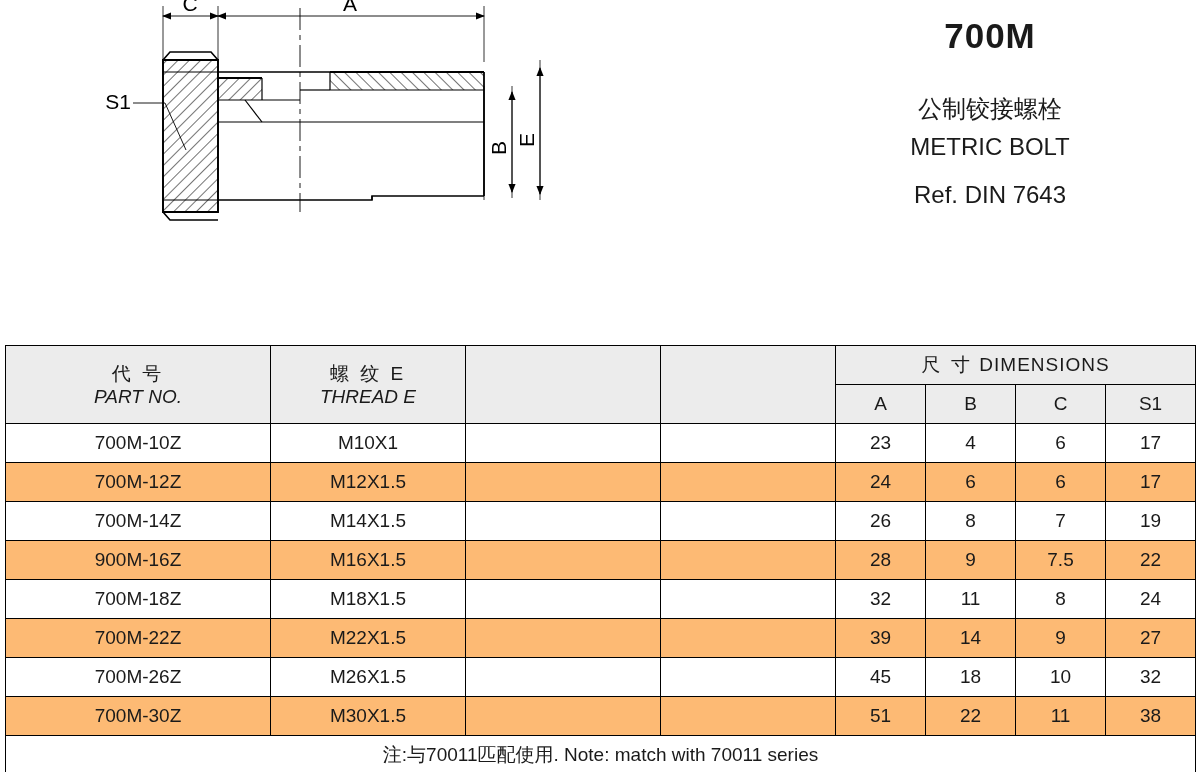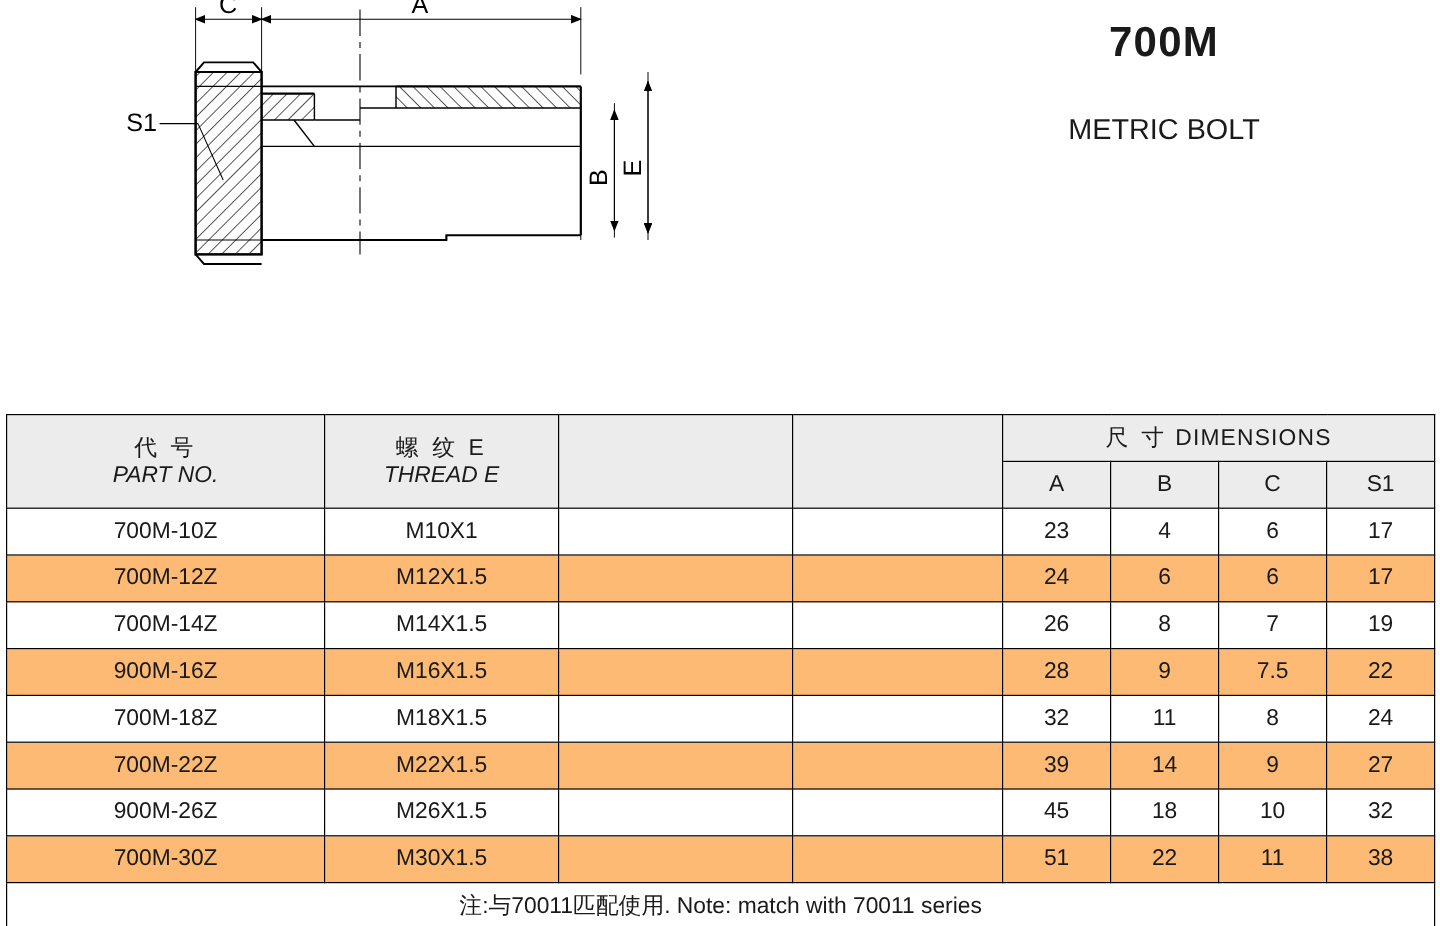--- a/index.html
+++ b/index.html
@@ -29,21 +29,21 @@
     left: 0;
     top: 0;
     width: 620px;
     height: 260px;
   }
   .drawing svg { display: block; }
 
   
   .title-block {
     position: absolute;
-    left: 760px;
+    left: 780px;
     top: 14px;
     width: 420px;
     text-align: center;
   }
   .title-block .main-code {
     font-size: 35px;
     font-weight: bold;
     letter-spacing: 1px;
     line-height: 44px;
     margin-bottom: 34px;
@@ -206,21 +206,23 @@
         <text x="350" y="11">A</text>
         <text x="118" y="109">S1</text>
         <text x="506" y="148" transform="rotate(-90 506,148)">B</text>
         <text x="534" y="140" transform="rotate(-90 534,140)">E</text>
       </g>
     </svg>
   </div>
 
   <div class="title-block">
     <div class="main-code">700M</div>
+    <div class="cn-name">公制铰接螺栓</div>
     <div class="en-name">METRIC BOLT</div>
+    <div class="ref">Ref. DIN 7643</div>
   </div>
 </div>
 
 <div class="table-wrap">
   <table class="spec">
     <colgroup>
       <col class="c-part">
         <col class="c-thread">
         <col class="c-blank1">
         <col class="c-blank2">
@@ -308,21 +310,21 @@
         <td>700M-22Z</td>
         <td>M22X1.5</td>
         <td></td>
         <td></td>
         <td>39</td>
         <td>14</td>
         <td>9</td>
         <td>27</td>
       </tr>
       <tr>
-        <td>900M-26Z</td>
+        <td>700M-26Z</td>
         <td>M26X1.5</td>
         <td></td>
         <td></td>
         <td>45</td>
         <td>18</td>
         <td>10</td>
         <td>32</td>
       </tr>
       <tr class="alt">
         <td>700M-30Z</td>

